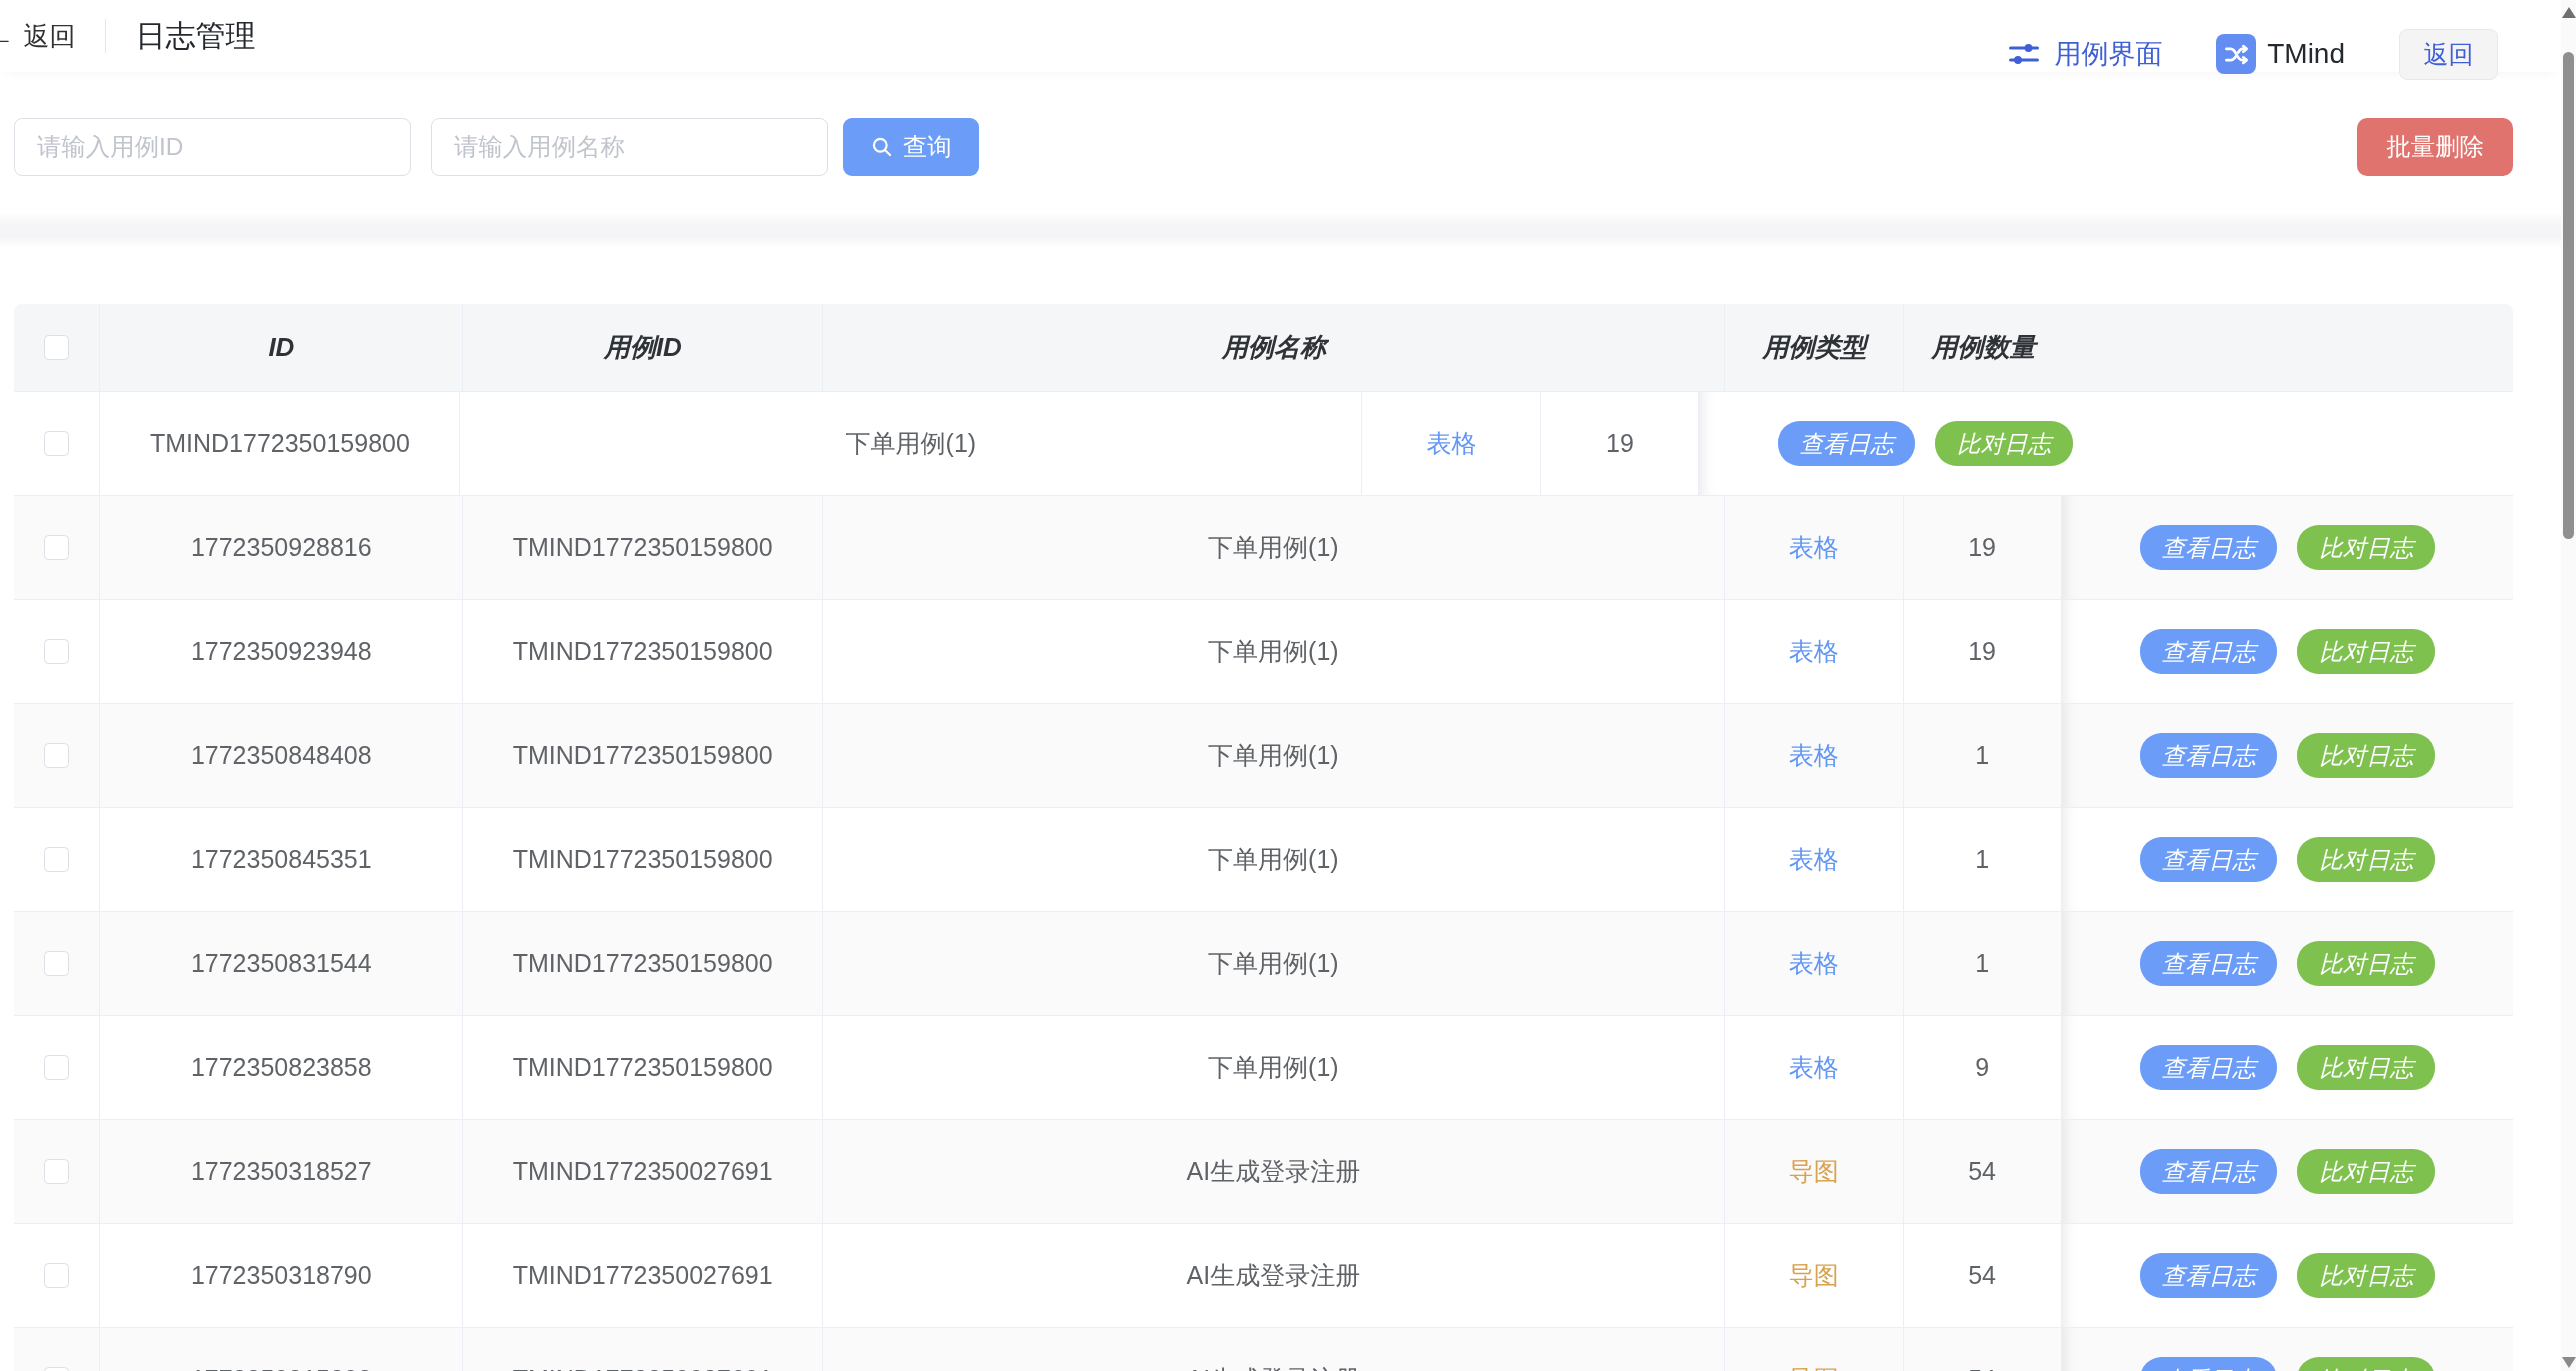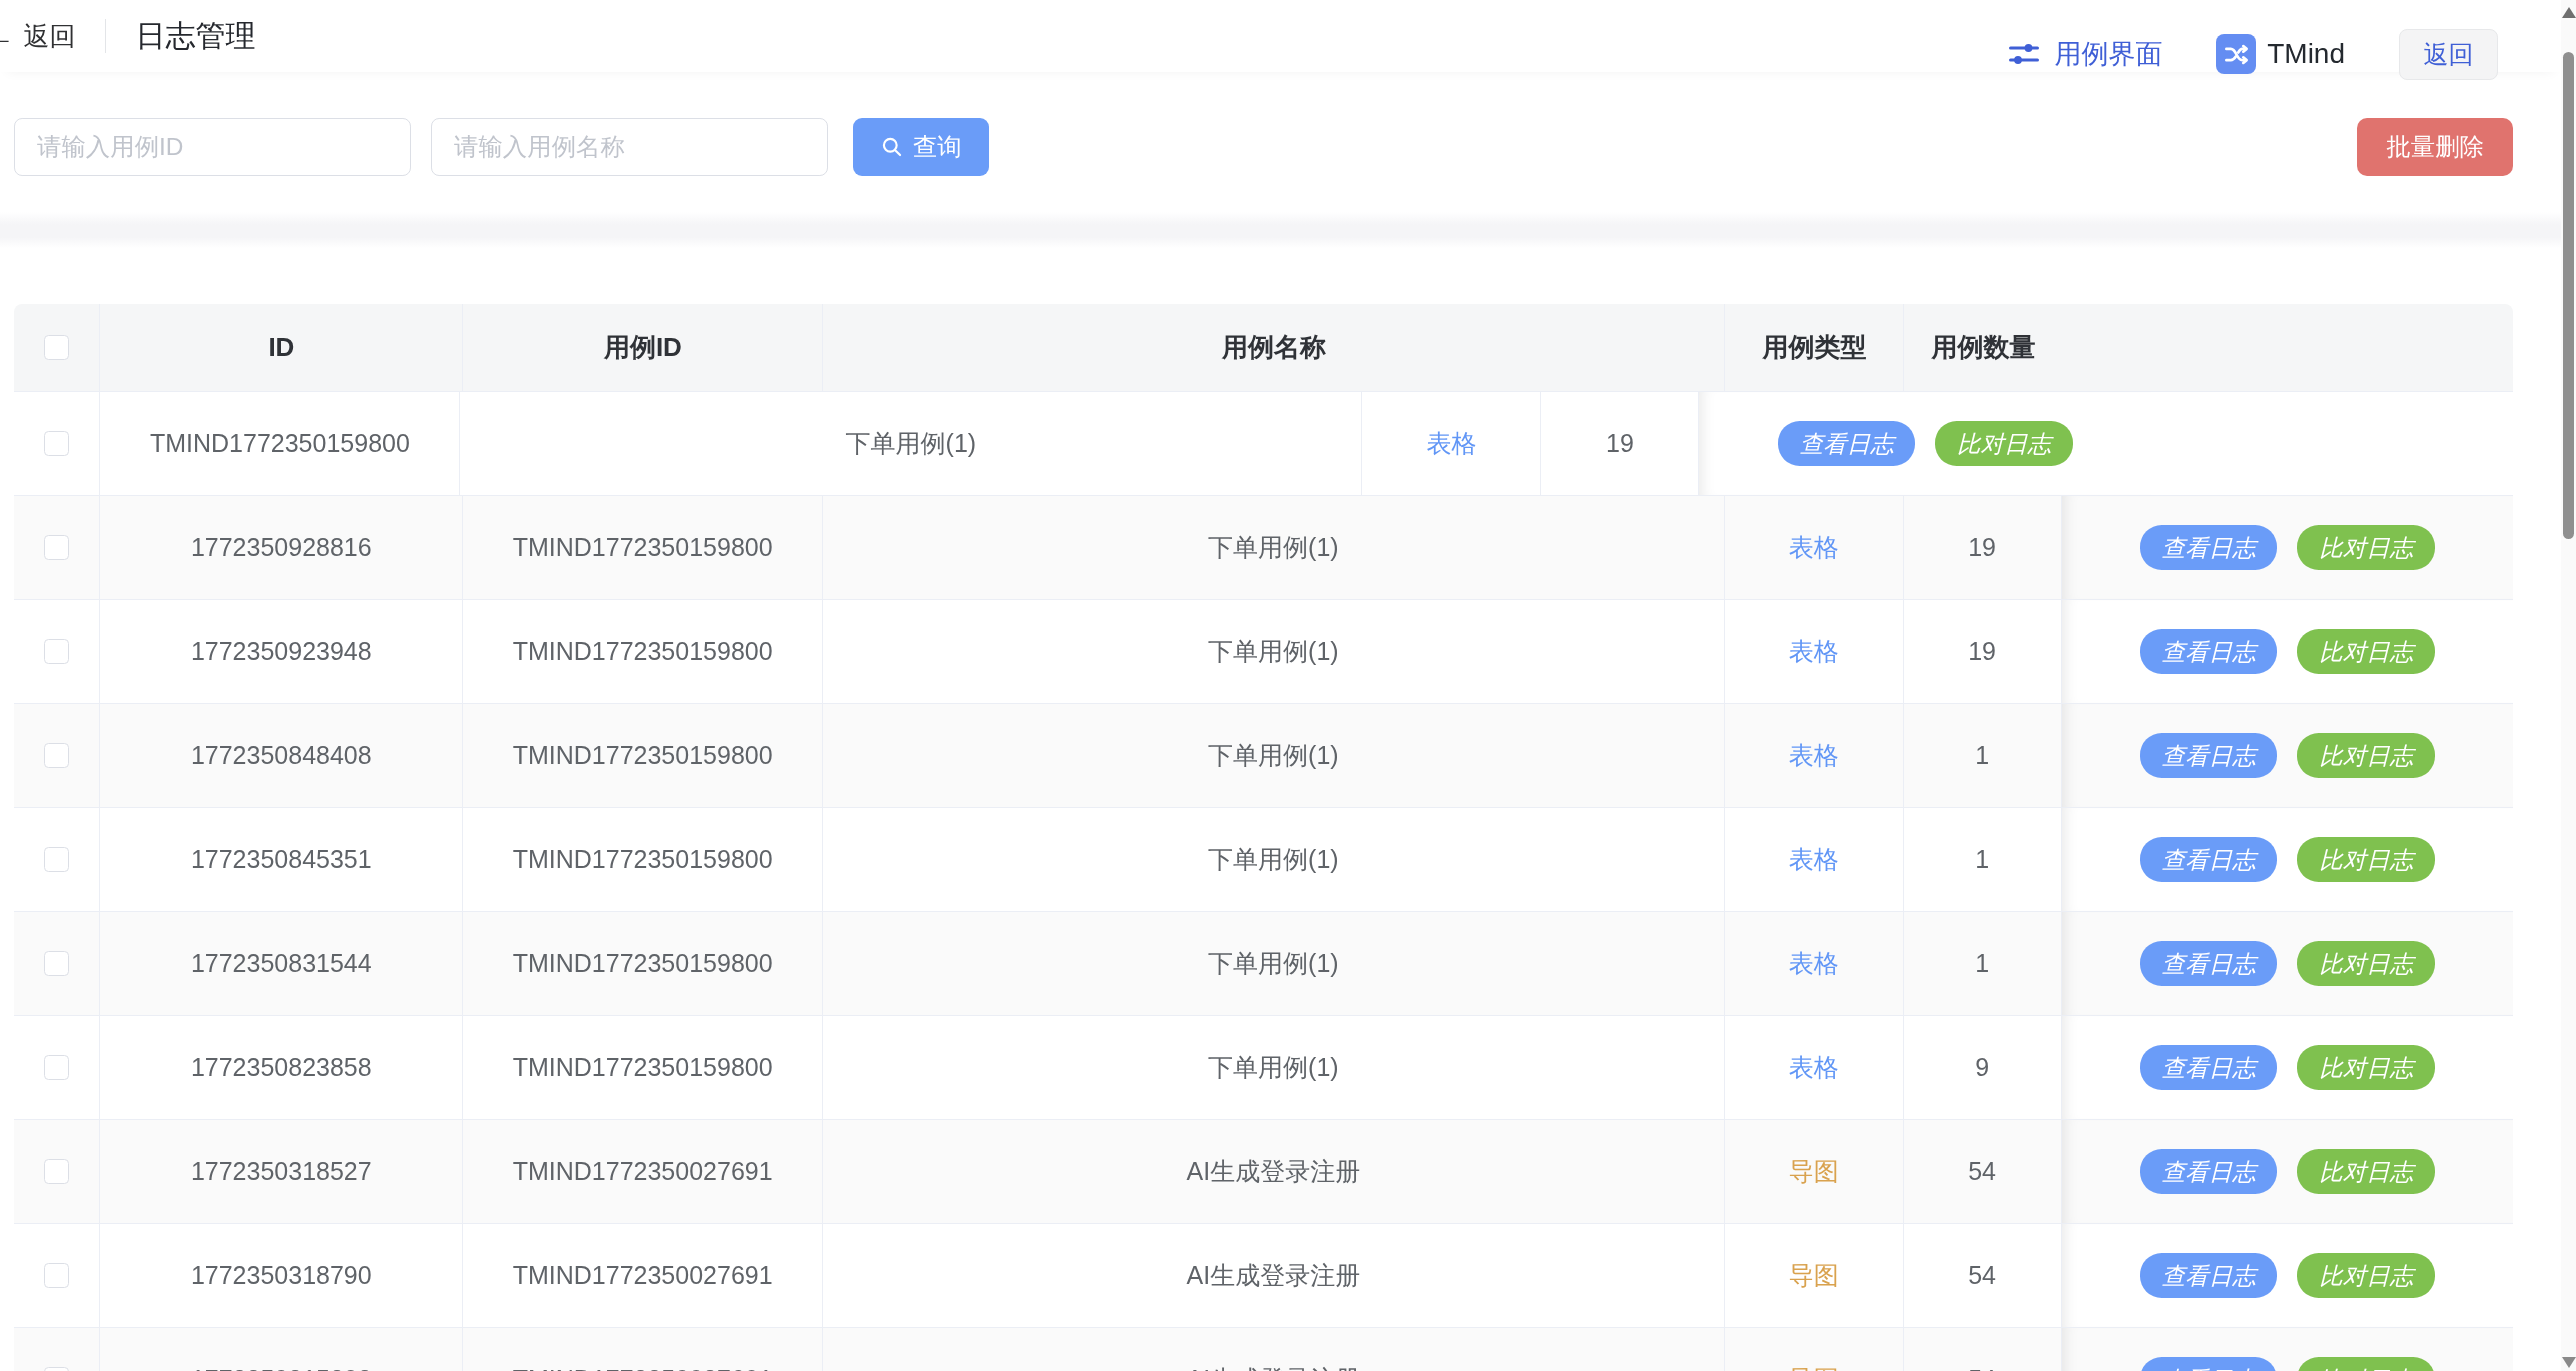--- a/index.html
+++ b/index.html
@@ -24,39 +24,39 @@
   .return-btn { height:51px; padding:0 23.5px; background:#f4f4f5; border:0.9px solid #e7e8ea;
     border-radius:8.1px; font-size:25px; color:#3f5fd6; display:flex; align-items:center; cursor:pointer;
     font-family:"Liberation Sans", sans-serif; }
 
   
   .search-row { position:absolute; left:14.4px; top:118px; height:58px; display:flex; align-items:center; }
   .search-input { width:397px; height:58px; border:0.9px solid #dcdfe6; border-radius:8.1px; background:#fff;
     font-size:24.4px; color:#606266; padding:0 21.7px; outline:none; font-family:"Liberation Sans", sans-serif; }
   .search-input::placeholder { color:#c0c4cc; }
   .search-input + .search-input { margin-left:20px; }
-  .query-btn { margin-left:25px; height:58px; padding:0 27px; background:#6a9cf8; border:none; border-radius:9px;
+  .query-btn { margin-left:15px; height:58px; padding:0 27px; background:#6a9cf8; border:none; border-radius:9px;
     color:#fff; font-size:24.4px; display:flex; align-items:center; gap:9px; cursor:pointer;
     font-family:"Liberation Sans", sans-serif; }
   .batch-delete-btn { position:absolute; right:63px; top:118px; height:58px; padding:0 29px; background:#e0736e;
     border:none; border-radius:10px; color:#fff; font-size:24.4px; display:flex; align-items:center; cursor:pointer;
     font-family:"Liberation Sans", sans-serif; }
 
   
   .band { position:absolute; left:0; top:212px; width:2561px; height:36px;
     background:linear-gradient(#ffffff, #f5f5f7 35%, #f5f5f7 70%, #ffffff); }
 
   
   .table-card { position:absolute; left:14.4px; top:304px; width:2499px; border-radius:8.1px 8.1px 0 0; overflow:hidden;
     background:#fff; }
   .tr { display:flex; width:2499px; }
   .thead { background:#f5f6f7; }
   .th, .td { display:flex; align-items:center; justify-content:center; border-right:0.9px solid #ebeef5; }
   .th:last-child, .td:last-child { border-right:none; }
-  .th { height:87px; font-size:26px; font-weight:bold; color:#2f3237; }
+  .th { height:87px; font-size:26px; font-weight:bold; color:#2f3237;font-style:italic; }
   .td { height:103px; font-size:25px; color:#5f6368; }
   .tbody .tr { border-top:0.9px solid #ebeef5; background:#fff; }
   .tbody .tr.striped { background:#fafafa; }
   .col-check   { width:86px;  }
   .col-id      { width:363px; }
   .col-caseid  { width:360px; }
   .col-name    { width:902px; }
   .col-type    { width:179px; }
   .col-count   { width:158px; }
   .col-actions { width:452px; gap:20px;

